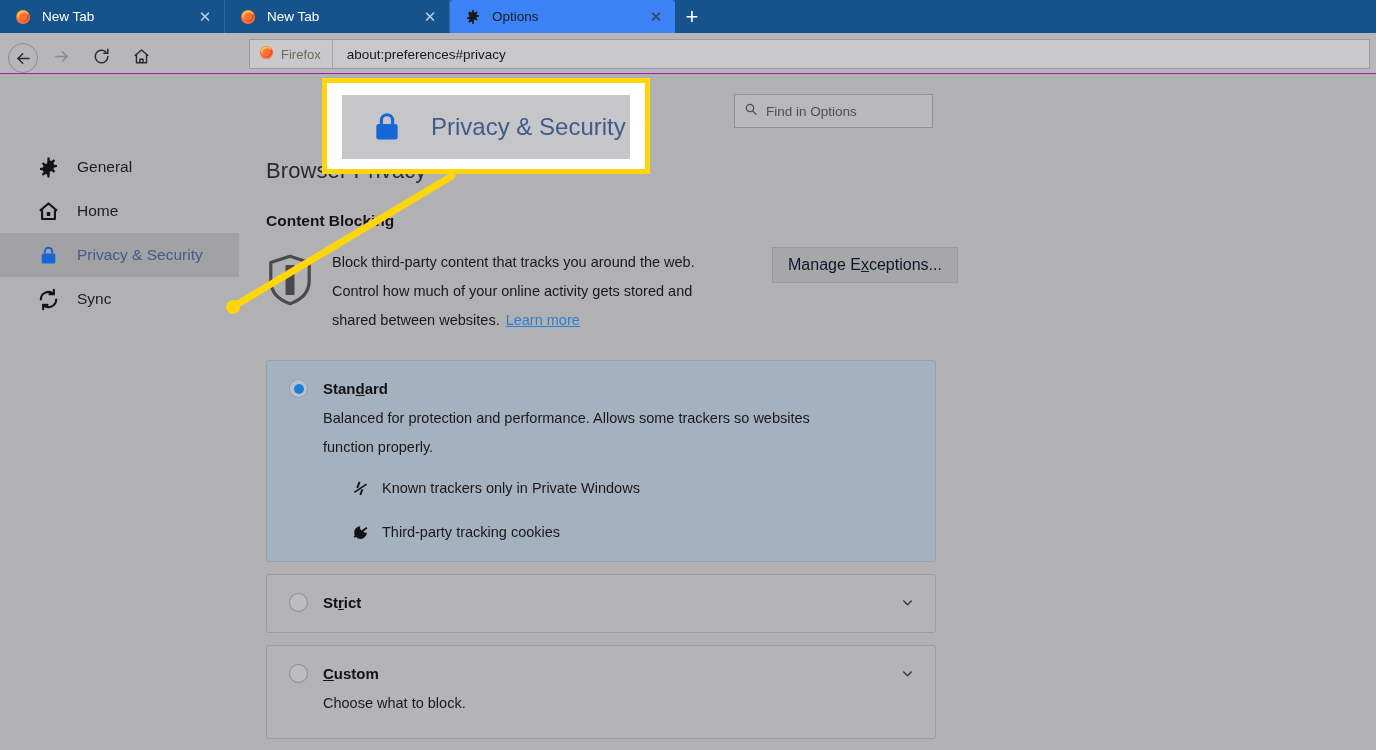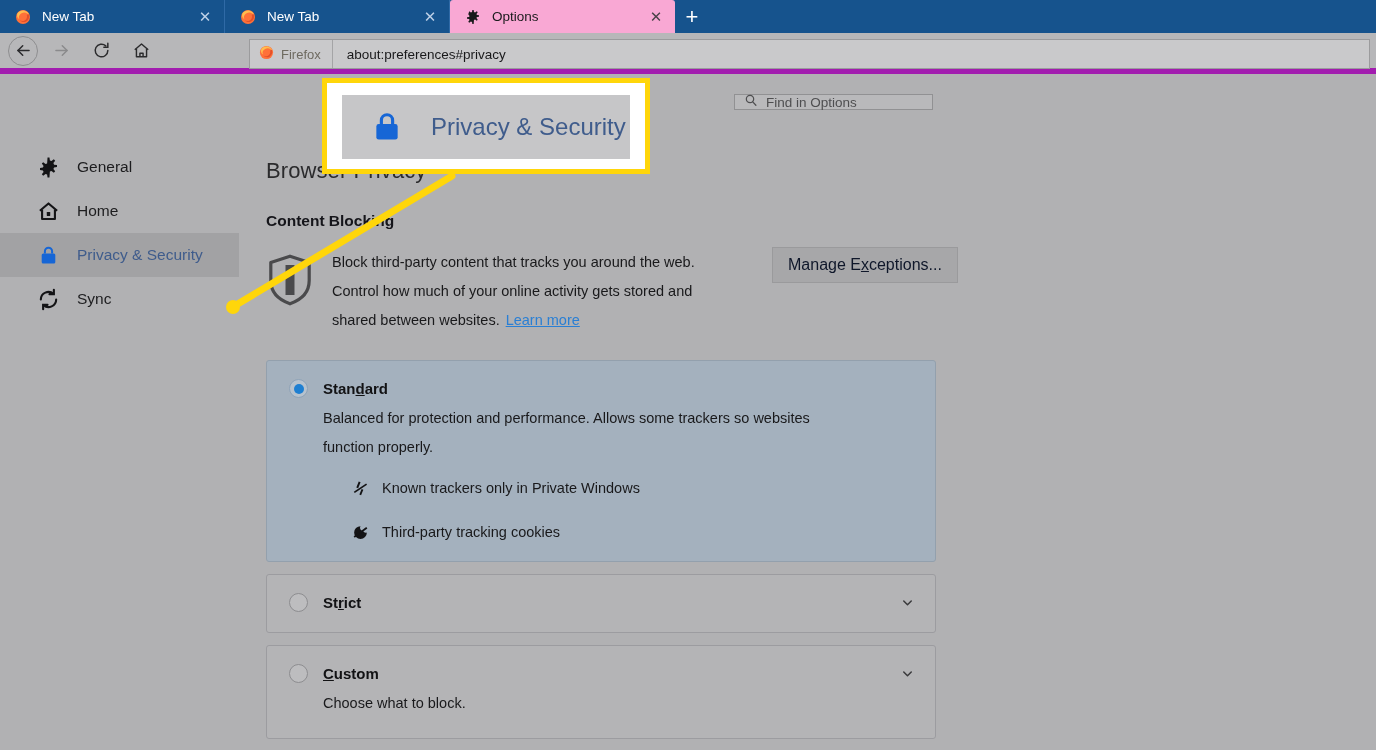--- a/index.html
+++ b/index.html
@@ -36,21 +36,21 @@
     display: flex;
     align-items: center;
     padding: 0 10px 0 14px;
     color: #ffffff;
     font-size: 13.5px;
     border-right: 1px solid #2f6aa6;
   }
   .tab.inactive { width: 225px; background: #16538d; }
   .tab.active {
     width: 225px;
-    background: #f9a8d4;
+    background: #3b82f6;
     color: #1a1a1c;
     border-right: none;
     border-top-left-radius: 3px;
     border-top-right-radius: 3px;
   }
   .tab-fav {
     width: 17px; height: 17px;
     flex: 0 0 17px;
     margin-right: 11px;
     display: flex; align-items: center; justify-content: center;
@@ -80,23 +80,23 @@
     font-weight: 300;
   }
 
   
   .navbar {
     position: absolute;
     top: 33px; left: 0;
     width: 1376px;
     height: 41px;
     background: #b7b7b9;
-    border-bottom: 6px solid #a21caf;
-    display: flex;
-    align-items: center;
+    border-bottom: 1px solid #a21caf;
+    display: flex;
+    align-items: flex-end;
   }
   .nav-btn {
     width: 34px; height: 34px;
     margin-left: 6px;
     display: flex; align-items: center; justify-content: center;
     color: #2b2b2d;
   }
   .nav-btn.back {
     border: 1.5px solid #8e8e90;
     border-radius: 50%;
@@ -170,21 +170,21 @@
     color: #3f5c8c;
   }
   .side-item.selected .side-ico { color: #1666d6; }
 
   
   .findbox {
     position: absolute;
     top: 19px;
     left: 734px;
     width: 199px;
-    height: 16px;
+    height: 34px;
     background: #b9b9bb;
     border: 1px solid #919193;
     display: flex;
     align-items: center;
     padding-left: 9px;
     gap: 8px;
   }
   .findbox .find-label {
     font-size: 13.5px;
     color: #4e4e50;

